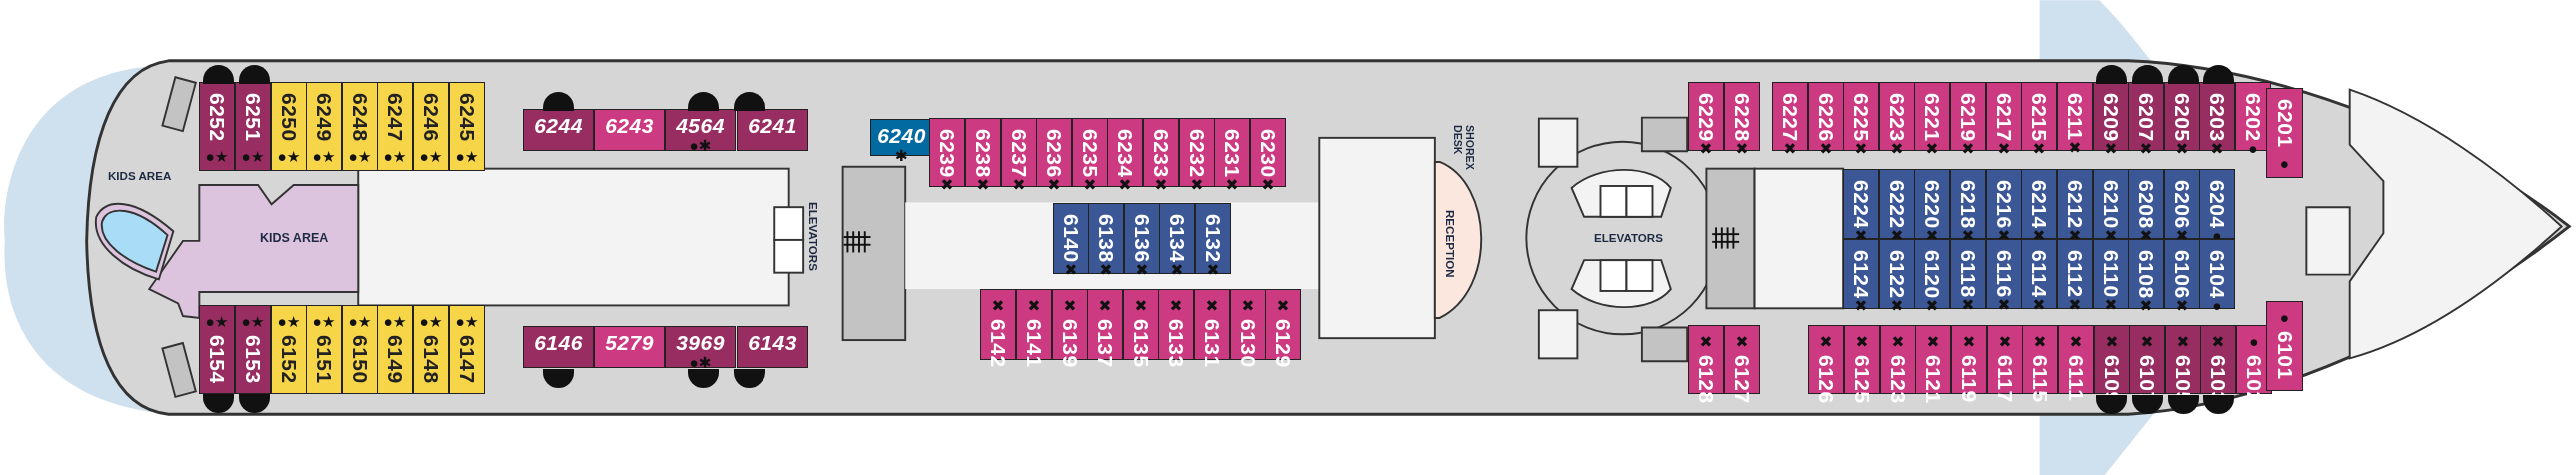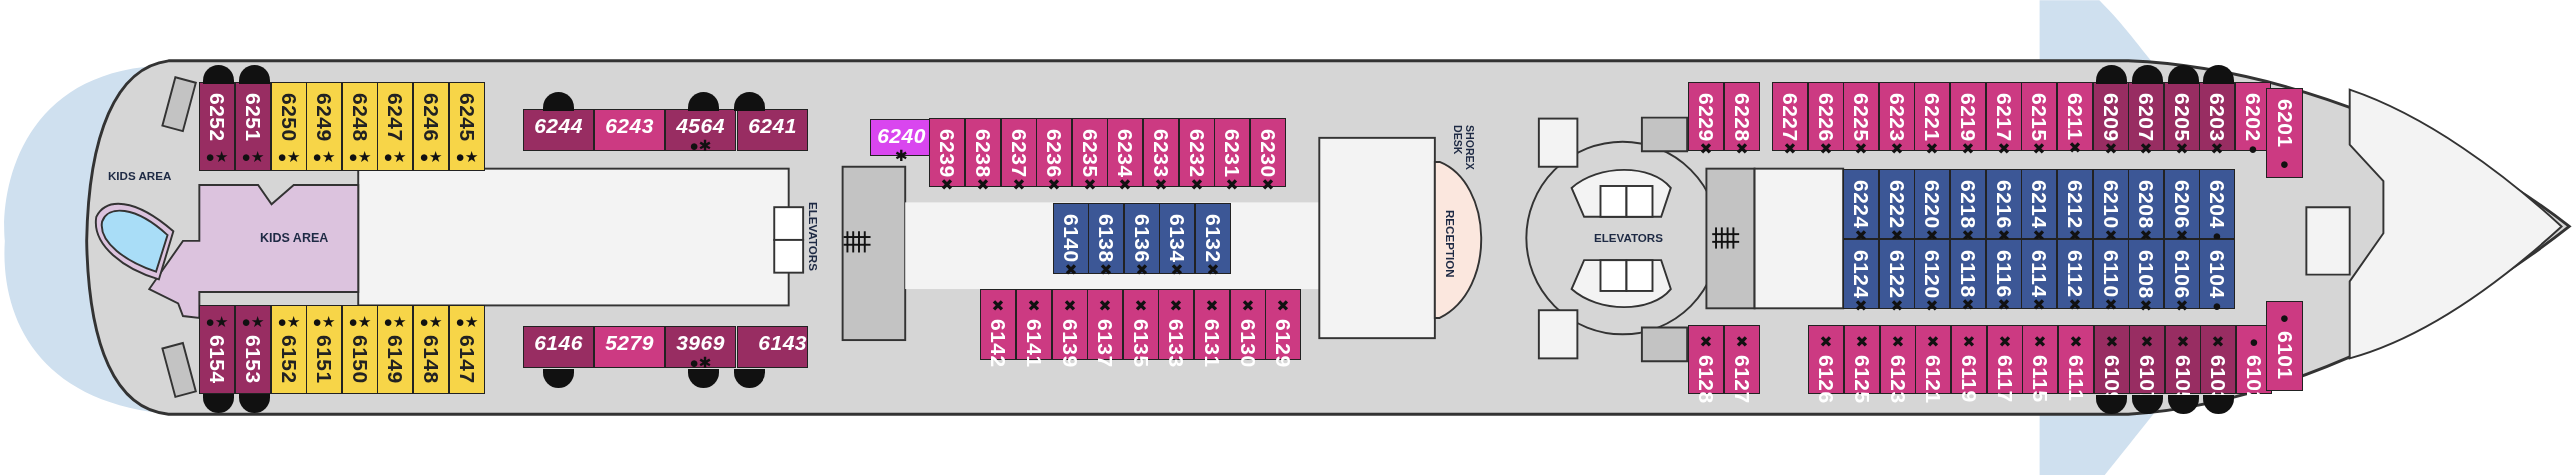--- a/index.html
+++ b/index.html
@@ -178,25 +178,25 @@
         <span class="sym"></span>
       </div>
       <div class="cabin h" style="left: 594px; top: 326px; width: 71px; height: 42px; background: rgb(204, 58, 130);">
         <span class="num">5279</span>
         <span class="sym"></span>
       </div>
       <div class="cabin h" style="left: 665px; top: 326px; width: 71px; height: 42px; background: rgb(152, 45, 98);">
         <span class="num">3969</span>
         <span class="sym">●✱</span>
       </div>
-      <div class="cabin h" style="left: 737px; top: 326px; width: 71px; height: 42px; background: rgb(152, 45, 98); align-items: flex-end;">
+      <div class="cabin h" style="left: 737px; top: 326px; width: 71px; height: 42px; background: rgb(152, 45, 98);">
         <span class="num">6143</span>
         <span class="sym"></span>
       </div>
-      <div class="cabin h" style="left: 870px; top: 119px; width: 63px; height: 37px; background: #d946ef;">
+      <div class="cabin h" style="left: 870px; top: 119px; width: 63px; height: 37px; background: #0369a1;">
         <span class="num">6240</span>
         <span class="sym">✱</span>
       </div>
       <div class="cabin v-down" style="left: 929px; top: 118px; width: 36px; height: 69px; background: rgb(204, 58, 130);">
         <span class="num">6239</span>
         <span class="sym">✖</span>
       </div>
       <div class="cabin v-down" style="left: 965px; top: 118px; width: 36px; height: 69px; background: rgb(204, 58, 130);">
         <span class="num">6238</span>
         <span class="sym">✖</span>

